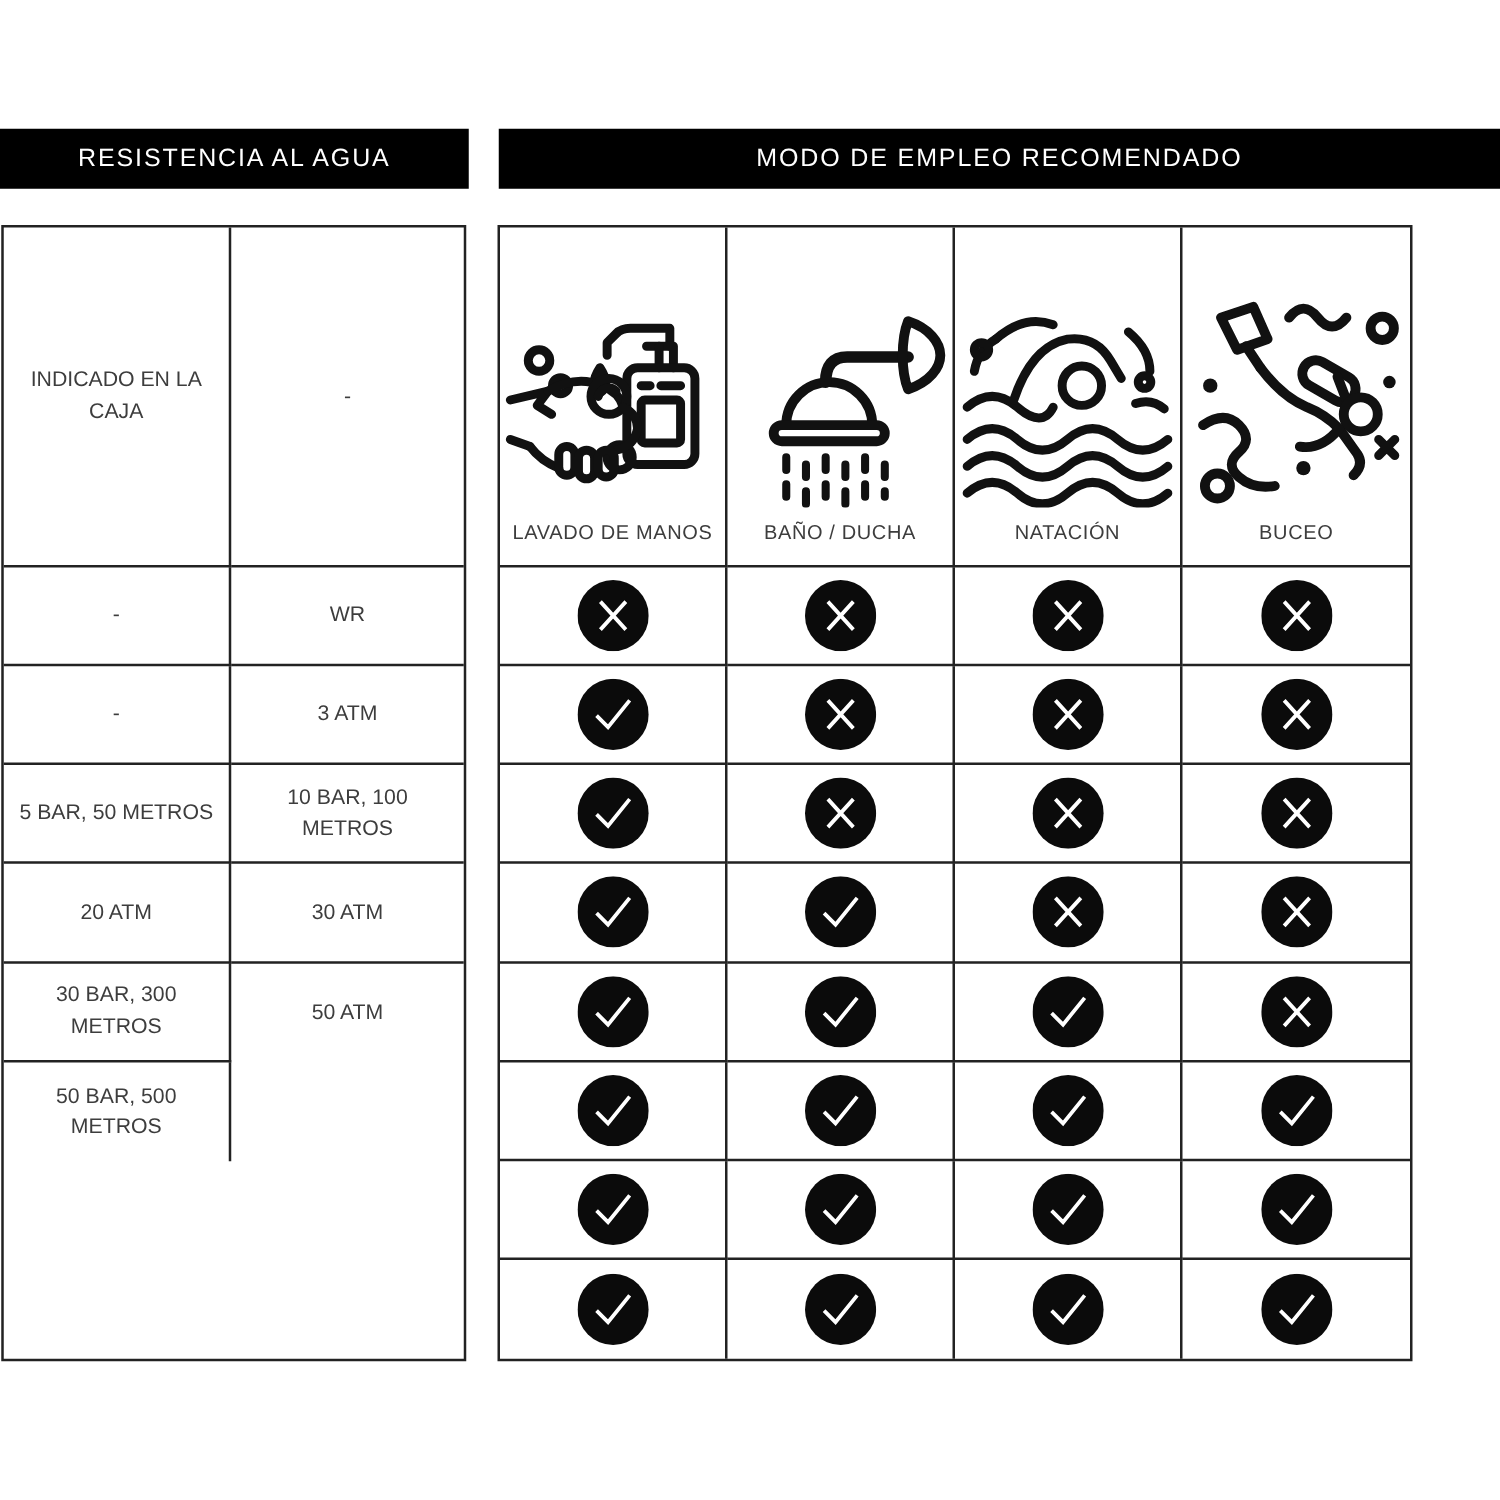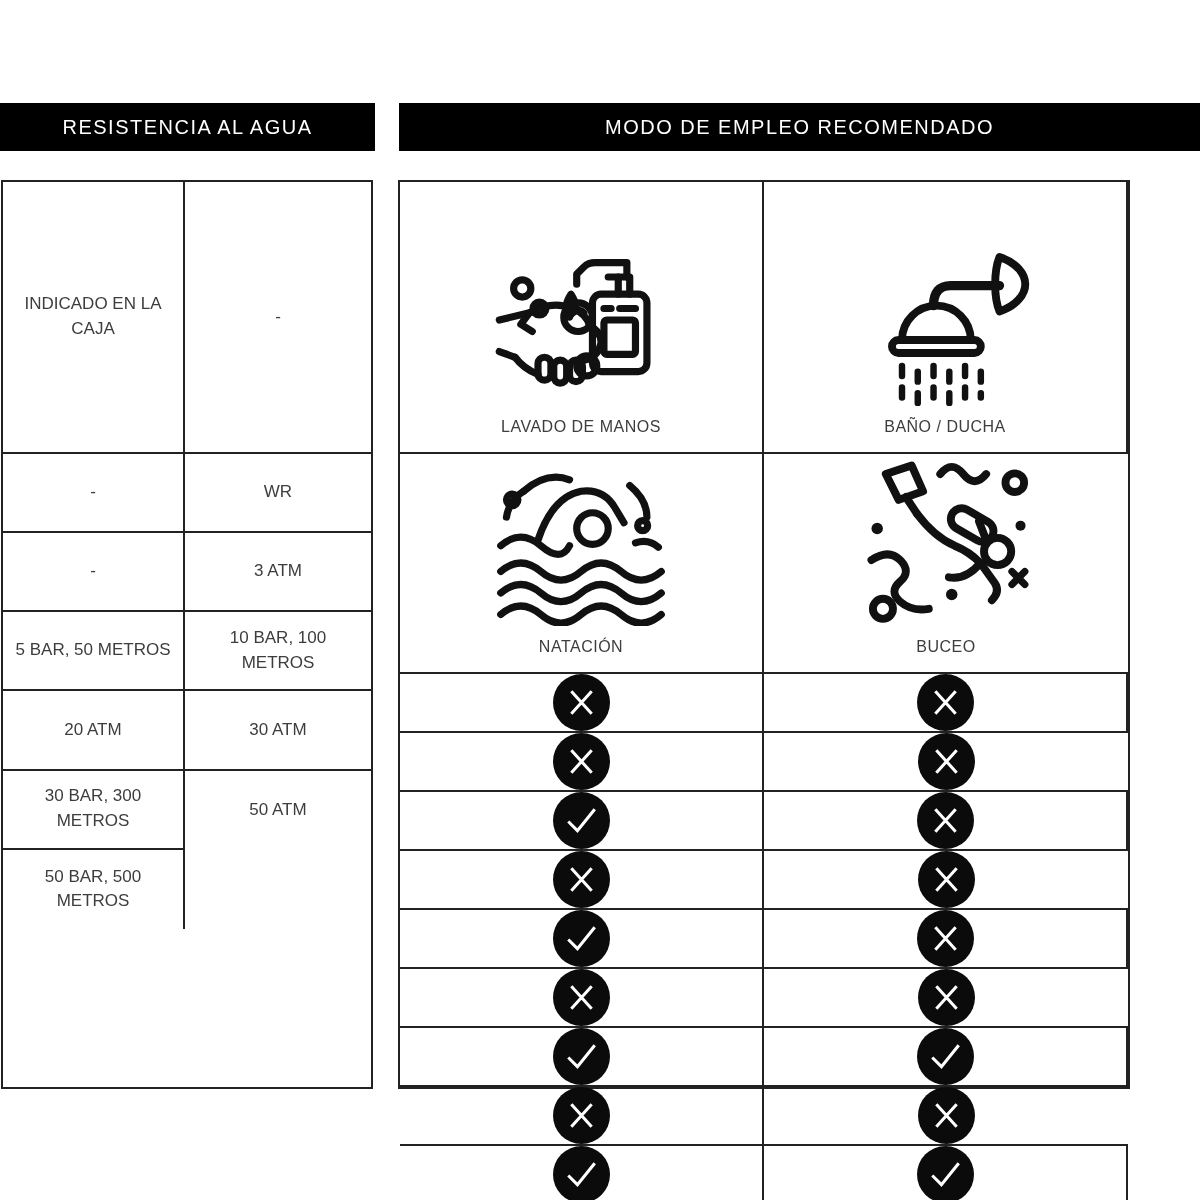--- a/index.html
+++ b/index.html
@@ -11,21 +11,21 @@
   body{font-family:"Liberation Sans", sans-serif;}
   .canvas{position:relative;width:1200px;height:1200px;background:var(--bg);overflow:hidden;}
 
   .bar{position:absolute;top:103px;height:48px;background:var(--bar-bg);color:var(--bar-text);
        display:flex;align-items:center;justify-content:center;font-size:20px;letter-spacing:1.5px;}
   .bar-left{left:0;width:375px;align-items:center;}
   .bar-right{left:399px;width:801px;align-items:center;}
 
   .grid-table{position:absolute;top:180px;border:2px solid var(--border);display:grid;background:var(--bg);}
   #left-table{left:1px;width:372px;height:909px;grid-template-columns:182px 1fr;grid-template-rows:272px repeat(8,1fr);}
-  #right-table{left:398px;width:732px;height:909px;grid-template-columns:repeat(2,1fr);grid-template-rows:272px repeat(8,1fr);}
+  #right-table{left:398px;width:732px;height:909px;grid-template-columns:repeat(4,1fr);grid-template-rows:272px repeat(8,1fr);}
 
   .lcell{display:flex;align-items:center;justify-content:center;text-align:center;
          font-size:17px;color:var(--text);padding:0 12px;border-bottom:2px solid var(--border);line-height:1.45;}
   #left-table > div:nth-child(odd){border-right:2px solid var(--border);}
   #left-table > div:nth-last-child(-n+2){border-bottom:none;}
 
   .rcell{display:flex;align-items:center;justify-content:center;border-bottom:2px solid var(--border);}
   .rhead{flex-direction:column;justify-content:flex-end;padding-bottom:16px;gap:12px;}
   #right-table > div:not(:nth-child(4n)){border-right:2px solid var(--border);}
   #right-table > div:nth-last-child(-n+4){border-bottom:none;}

